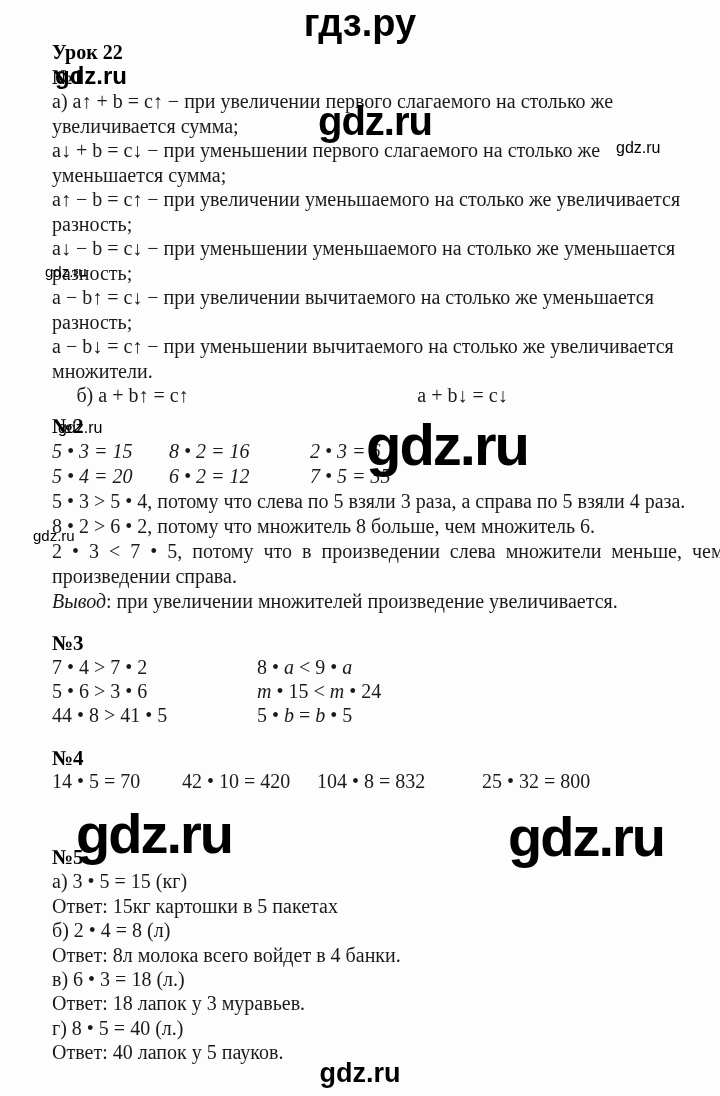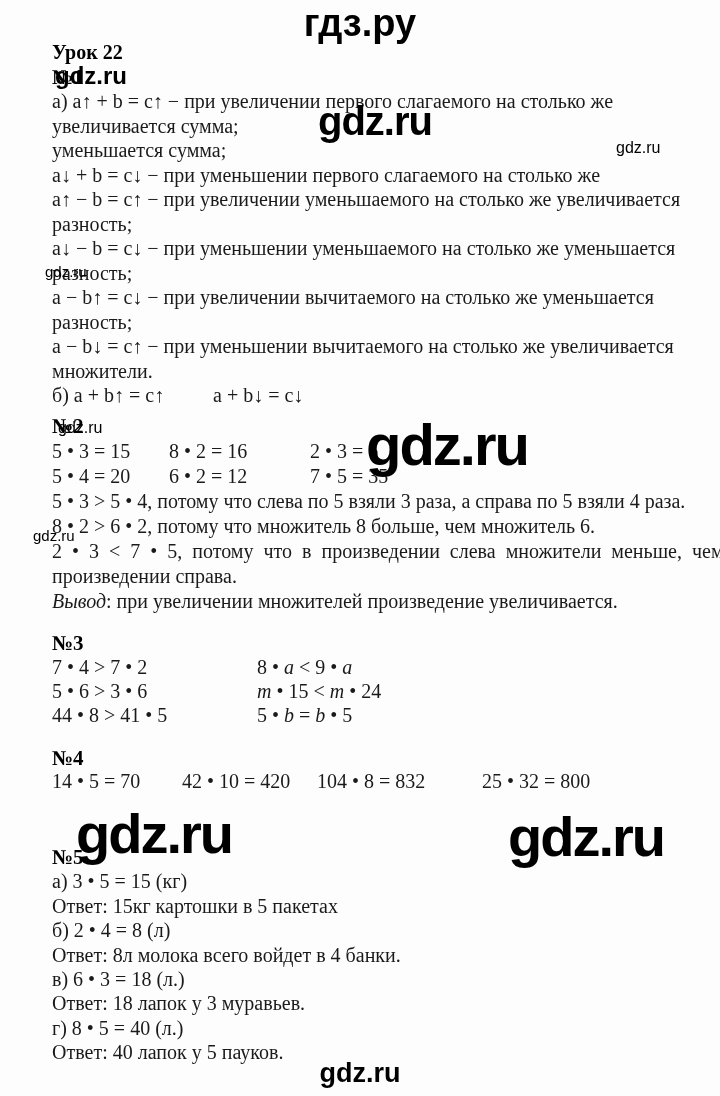--- a/index.html
+++ b/index.html
@@ -21,22 +21,22 @@
   .sec{position:absolute;left:52px;white-space:nowrap;}
   #sec1{top:40px;line-height:24.5px;width:660px;}
   #sec2{top:414px;line-height:25px;width:660px;}
   #sec3{top:631px;line-height:24px;width:660px;}
   #sec4{top:747px;line-height:23px;width:670px;}
   #sec5{top:845px;line-height:24.4px;width:660px;}
   .lbl{font-weight:bold;font-size:21px;color:#000;}
   .b{font-weight:bold;color:#000;}
   .it{font-style:italic;}
   .stretch{word-spacing:5px;}
-  .rowb{display:grid;grid-template-columns:161px 1fr;}
-  .eqrow2{display:grid;grid-template-columns:117px 141px 1fr;}
+  .rowb{display:grid;grid-template-columns:161px 1fr;text-align:center;}
+  .eqrow2{display:grid;grid-template-columns:117px 141px 1fr;font-style:italic;}
   .row3{display:grid;grid-template-columns:205px 1fr;}
   .row4{display:grid;grid-template-columns:130px 135px 165px 1fr;}
   .wm{
     position:absolute;font-family:"Liberation Sans",sans-serif;color:#000;
     line-height:1;white-space:nowrap;pointer-events:none;z-index:5;
   }
   .wm-xl{font-size:58px;font-weight:bold;letter-spacing:-2px;}
   .wm-lg{font-size:56px;font-weight:bold;letter-spacing:-2px;}
   .wm-md{font-size:40px;font-weight:bold;letter-spacing:-1px;}
   .wm-sm{font-size:24px;font-weight:bold;}
@@ -57,22 +57,22 @@
 
 <div class="page">
 
   <div class="hdr">гдз.ру</div>
 
   <div class="sec" id="sec1">
     <div class="b">Урок 22</div>
     <div class="lbl">№1</div>
     <div>а) a↑ + b = c↑ − при увеличении первого слагаемого на столько же</div>
     <div>увеличивается сумма;</div>
+    <div>a↓ + b = c↓ − при уменьшении первого слагаемого на столько же</div>
     <div>уменьшается сумма;</div>
-    <div>a↓ + b = c↓ − при уменьшении первого слагаемого на столько же</div>
     <div>a↑ − b = c↑ − при увеличении уменьшаемого на столько же увеличивается</div>
     <div>разность;</div>
     <div>a↓ − b = c↓ − при уменьшении уменьшаемого на столько же уменьшается</div>
     <div>разность;</div>
     <div>a − b↑ = c↓ − при увеличении вычитаемого на столько же уменьшается</div>
     <div>разность;</div>
     <div>a − b↓ = c↑ − при уменьшении вычитаемого на столько же увеличивается</div>
     <div>множители.</div>
     <div class="rowb">
       <span>б) a + b↑ = c↑</span>

